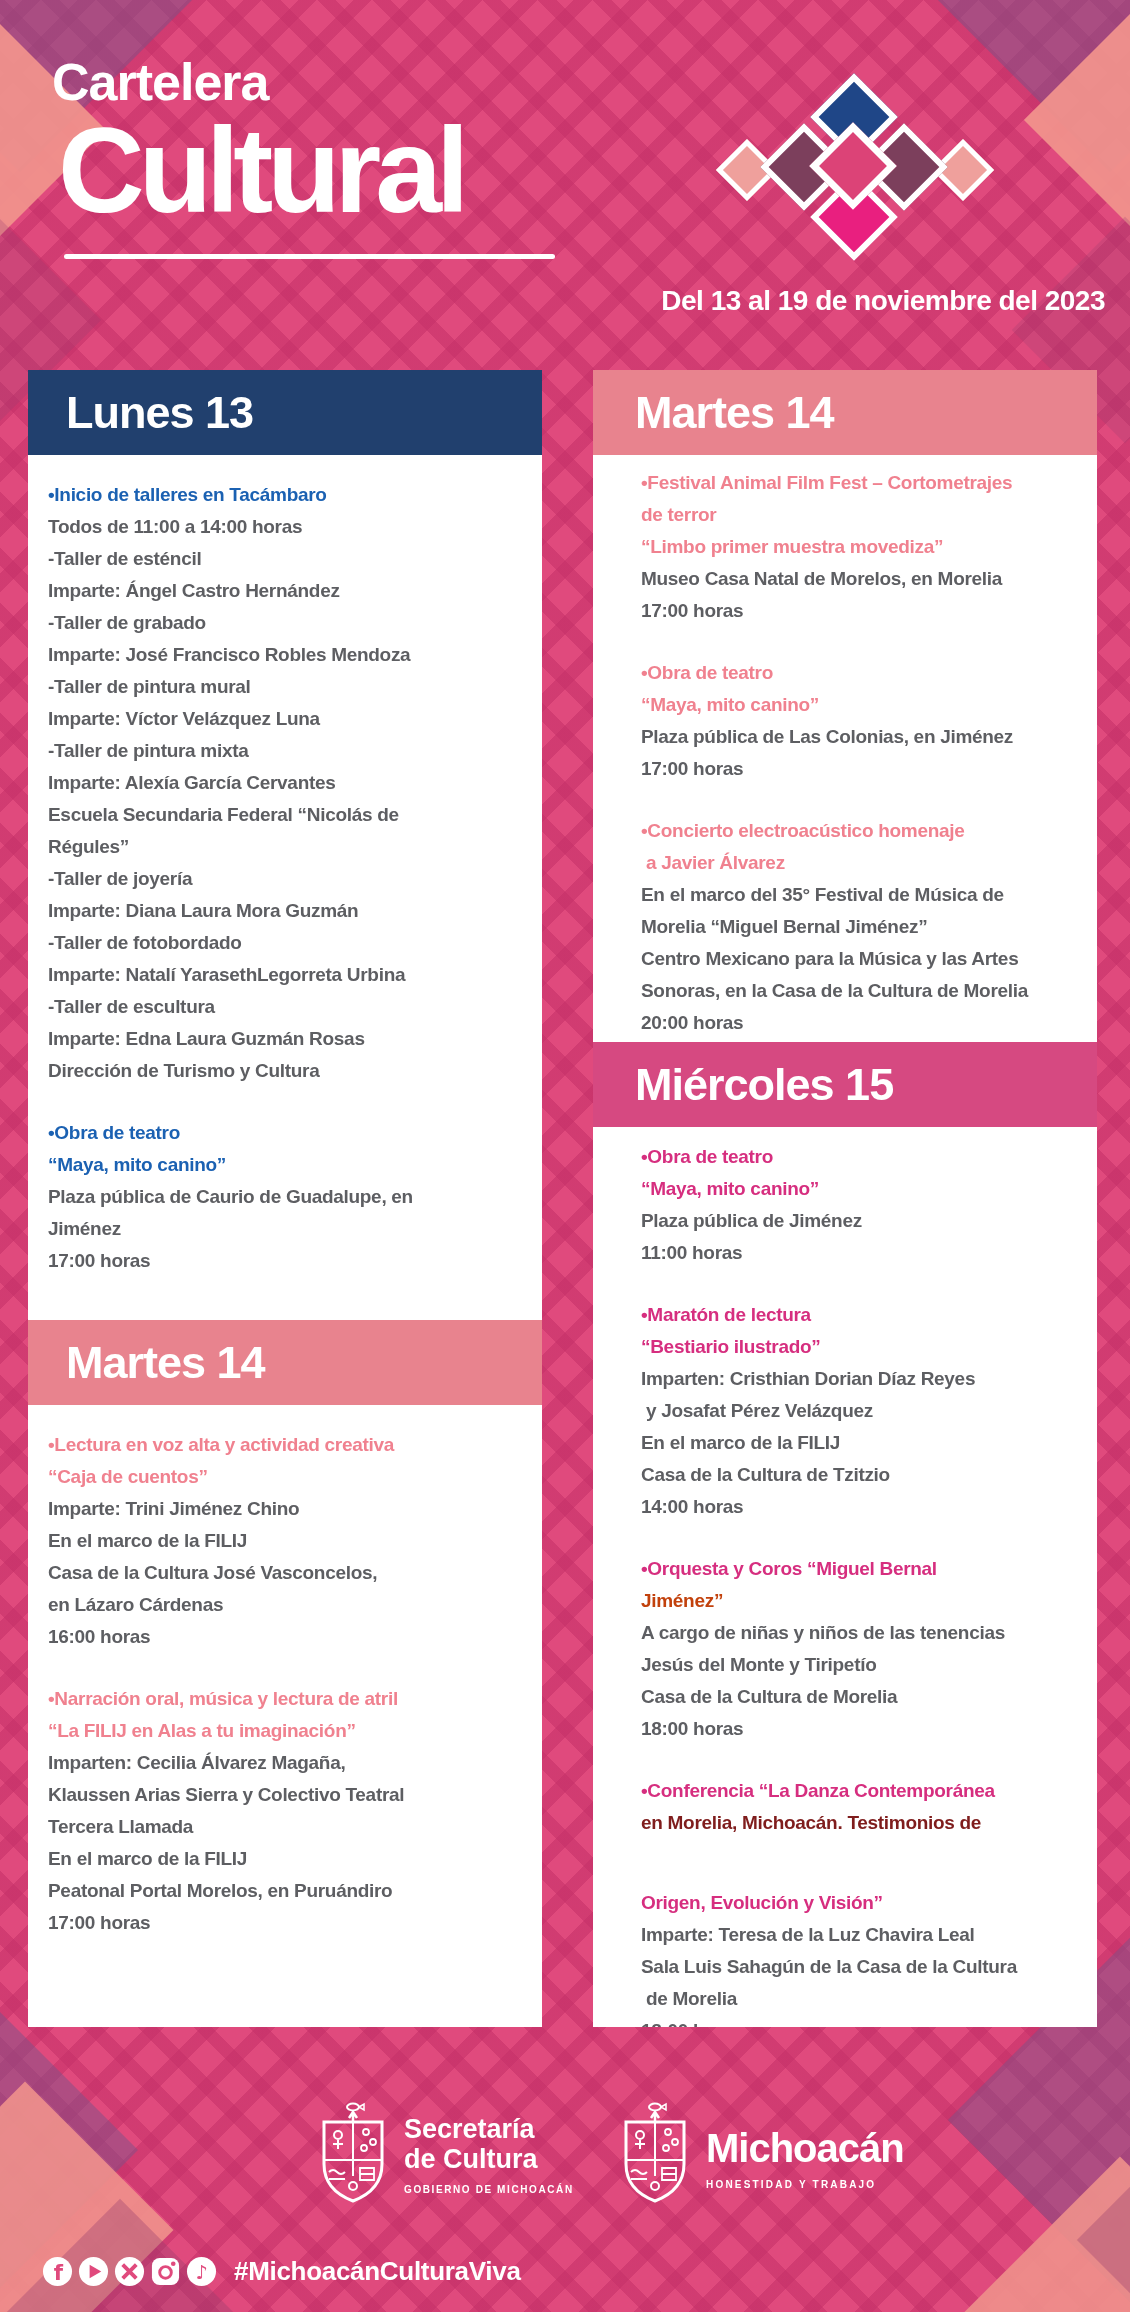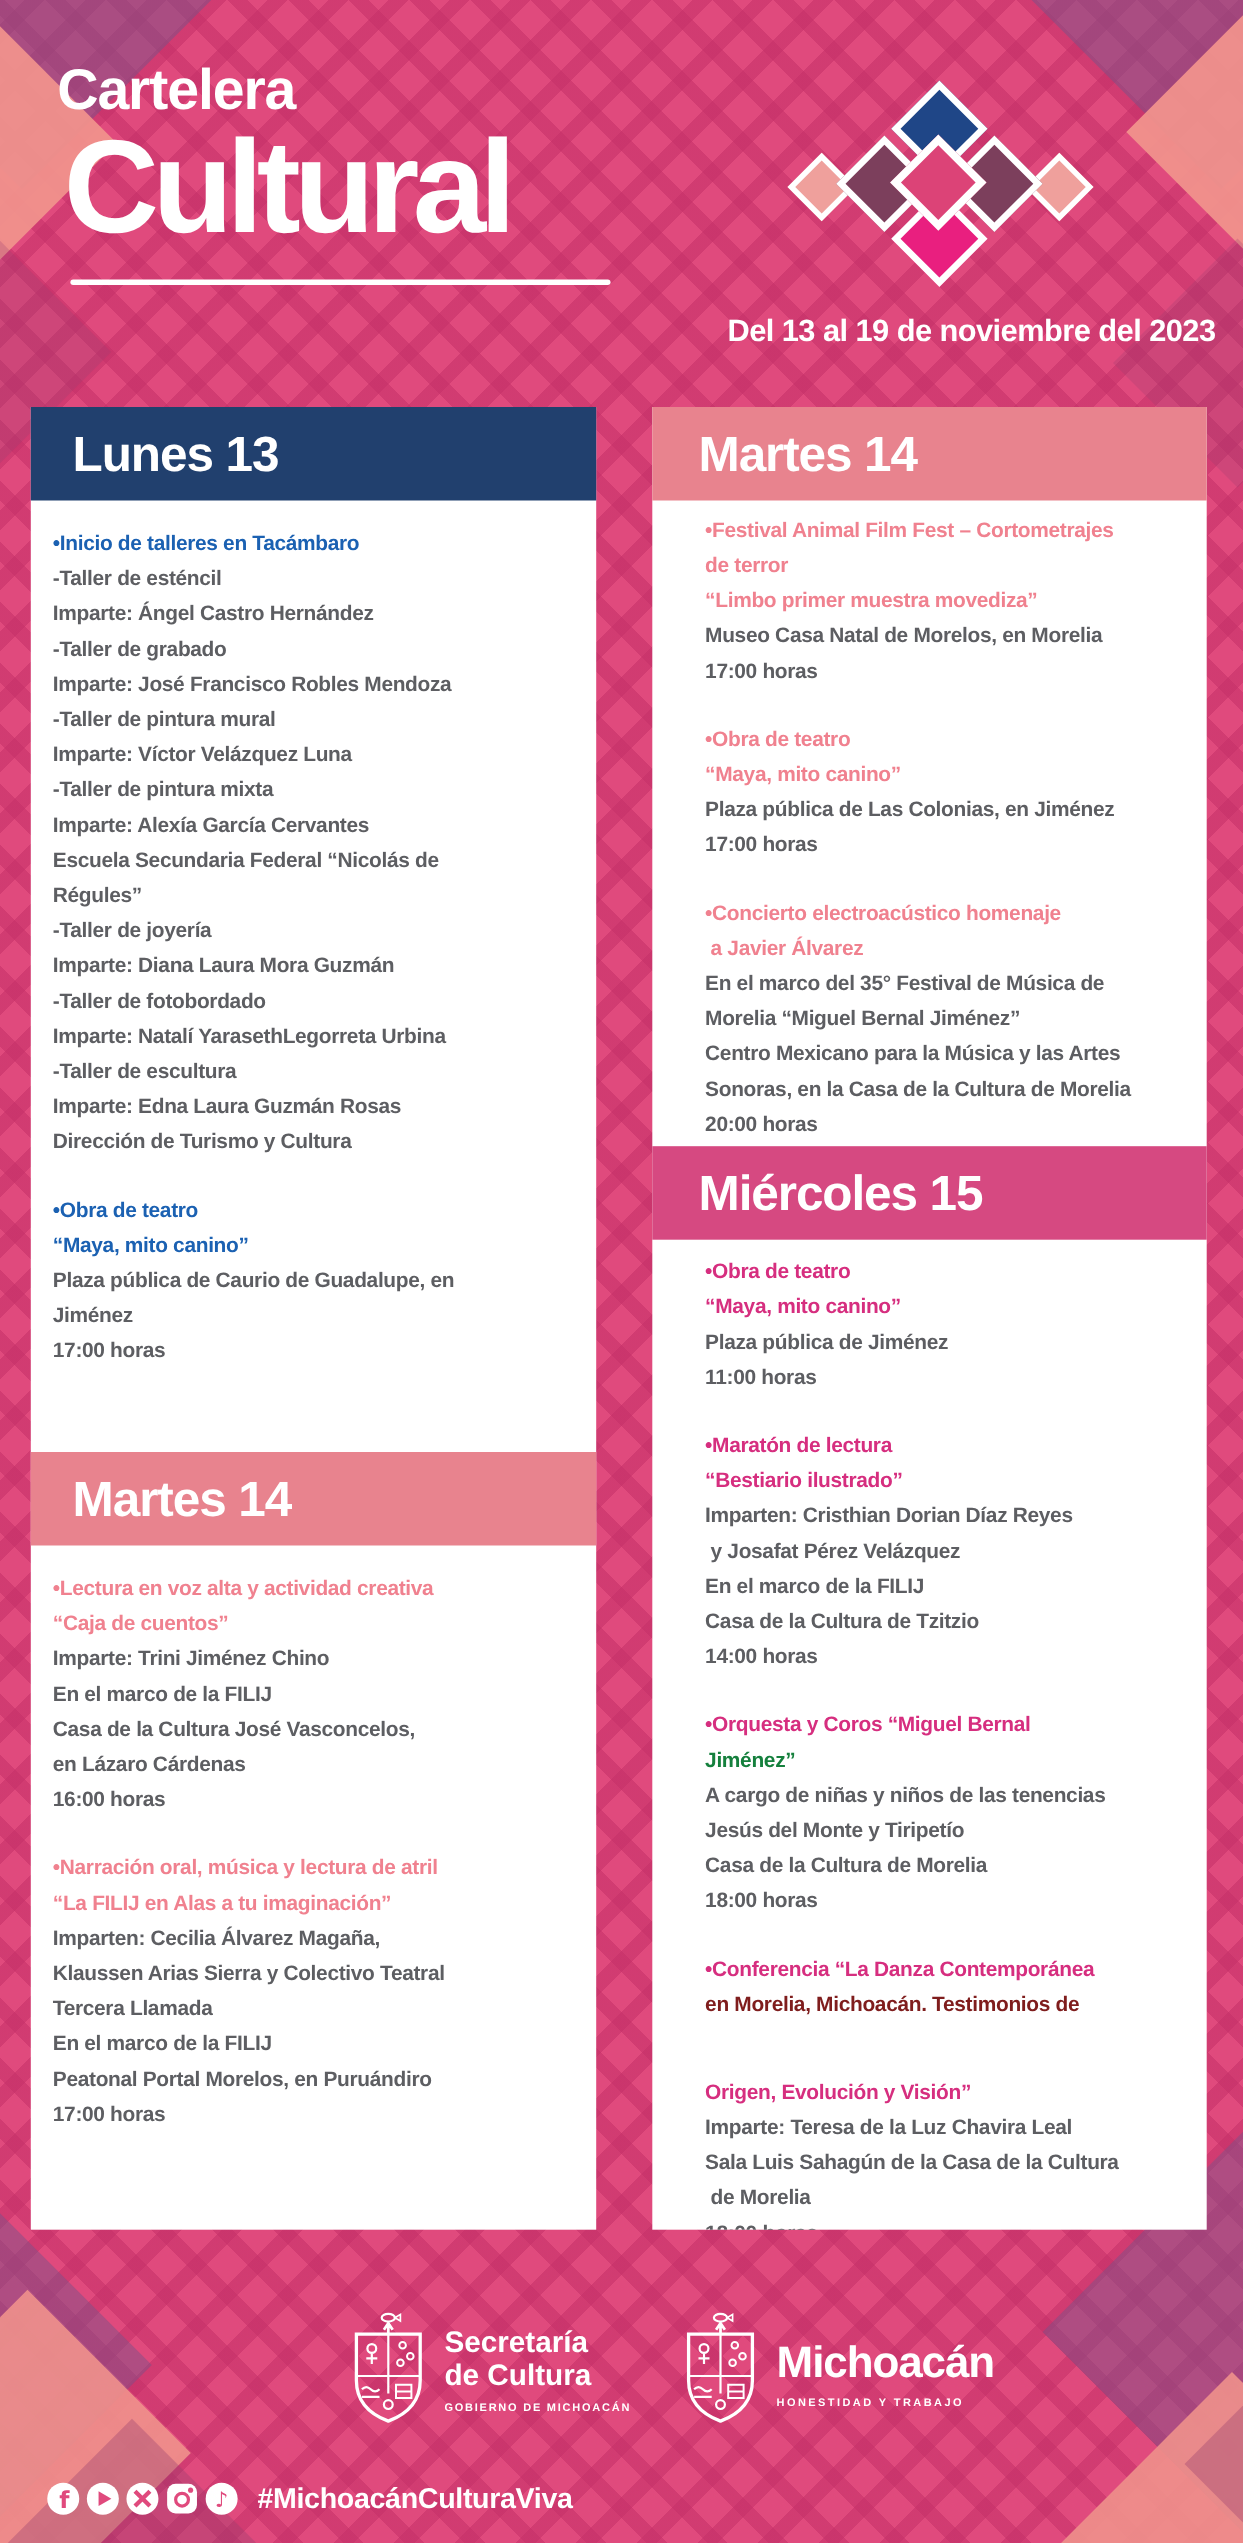--- a/index.html
+++ b/index.html
@@ -75,20 +75,21 @@
     <div class="ld" style="left:823px;top:186px;width:62px;height:62px;background:#e91f7f;z-index:2;"></div>
     <div class="ld" style="left:822px;top:135px;width:62px;height:62px;border-width:7px;background:#dc4377;z-index:2;"></div>
   </div>
 
   <div id="cards">
       <div class="card col-left" style="left: 28px; top: 370px; width: 514px; height: 1657px;">
         <div class="day-hdr" style="top: 0px; background: rgb(33, 64, 110);">Lunes 13</div>
         <div class="content" style="top: 85px; height: 865px; padding-top: 24px;">
           <div class="event">
             <div class="line t" style="color: rgb(27, 97, 178);">•Inicio de talleres en Tacámbaro</div>
+            <div class="line d">Todos de 11:00 a 14:00 horas</div>
             <div class="line d">-Taller de esténcil</div>
             <div class="line d">Imparte: Ángel Castro Hernández</div>
             <div class="line d">-Taller de grabado</div>
             <div class="line d">Imparte: José Francisco Robles Mendoza</div>
             <div class="line d">-Taller de pintura mural</div>
             <div class="line d">Imparte: Víctor Velázquez Luna</div>
             <div class="line d">-Taller de pintura mixta</div>
             <div class="line d">Imparte: Alexía García Cervantes</div>
             <div class="line d">Escuela Secundaria Federal “Nicolás de</div>
             <div class="line d">Régules”</div>
@@ -169,21 +170,21 @@
             <div class="line t" style="color: rgb(214, 46, 127);">•Maratón de lectura</div>
             <div class="line t" style="color: rgb(214, 46, 127);">“Bestiario ilustrado”</div>
             <div class="line d">Imparten: Cristhian Dorian Díaz Reyes</div>
             <div class="line d"> y Josafat Pérez Velázquez</div>
             <div class="line d">En el marco de la FILIJ</div>
             <div class="line d">Casa de la Cultura de Tzitzio</div>
             <div class="line d">14:00 horas</div>
           </div>
           <div class="event">
             <div class="line t" style="color: rgb(214, 46, 127);">•Orquesta y Coros “Miguel Bernal</div>
-            <div class="line t" style="color: #15803d;">Jiménez”</div>
+            <div class="line t" style="color: #c2410c;">Jiménez”</div>
             <div class="line d">A cargo de niñas y niños de las tenencias</div>
             <div class="line d">Jesús del Monte y Tiripetío</div>
             <div class="line d">Casa de la Cultura de Morelia</div>
             <div class="line d">18:00 horas</div>
           </div>
           <div class="event">
             <div class="line t" style="color: rgb(214, 46, 127);">•Conferencia “La Danza Contemporánea</div>
             <div class="line t" style="color: #7f1d1d;">en Morelia, Michoacán. Testimonios de</div>
             <div class="line t" style="color: rgb(214, 46, 127); margin-top: 48px;">Origen, Evolución y Visión”</div>
             <div class="line d">Imparte: Teresa de la Luz Chavira Leal</div>

